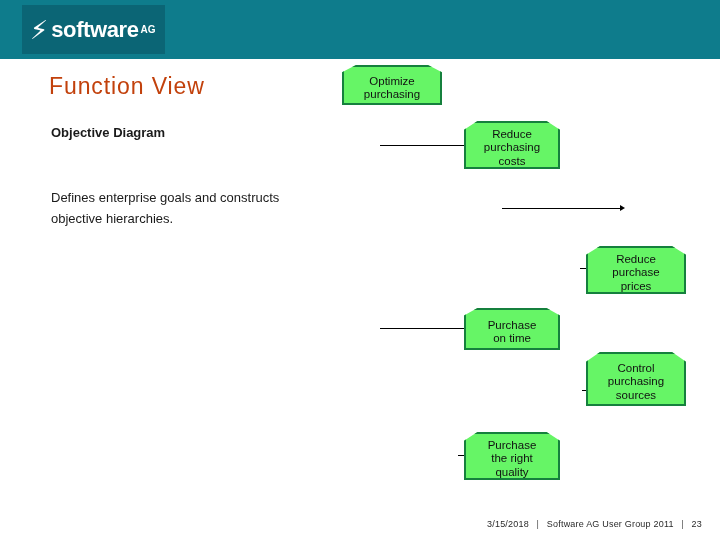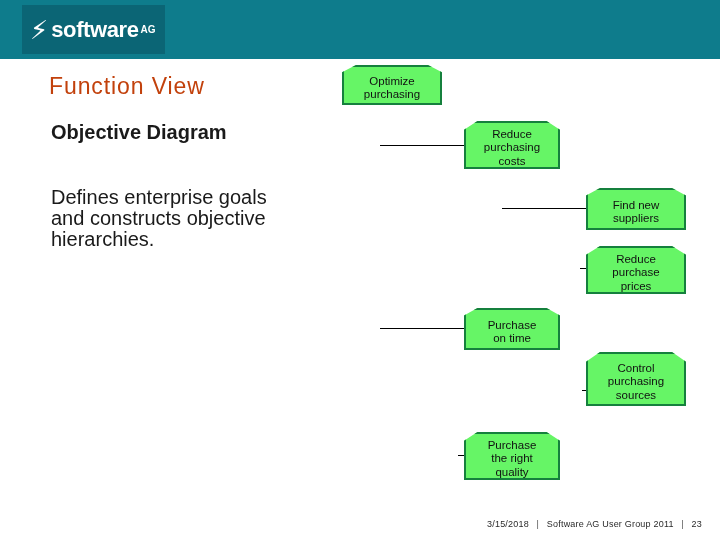--- a/index.html
+++ b/index.html
@@ -70,21 +70,21 @@
     left: 49px; top: 73px;
     font-size: 23px;
     color: #c2410c;
     letter-spacing: 0.9px;
     font-family: "Liberation Sans", sans-serif;
   }
   .body-block {
     position: absolute;
     left: 51px;
     color: #1a1a1a;
-    font-size: 20px;
+    font-size: 13px;
     line-height: 21px;
   }
   .block-1 { top: 122px; }
   .block-2 { top: 187px; width: 250px; }
   .b-strong { font-weight: bold; }
 
   
   .diagram {
     position: absolute;
     left: 330px; top: 60px;
@@ -185,26 +185,20 @@
   </div>
 
   <div class="node" style="left:134px; top:61px; width:96px; height:48px;">
     <div>
       <span>Reduce</span>
       <span>purchasing</span>
       <span>costs</span>
     </div>
   </div>
 
-  <div class="node" style="left:256px; top:128px; width:100px; height:42px;">
-    <div>
-      <span>Find new</span>
-      <span>suppliers</span>
-    </div>
-  </div>
 
   <div class="node" style="left:256px; top:186px; width:100px; height:48px;">
     <div>
       <span>Reduce</span>
       <span>purchase</span>
       <span>prices</span>
     </div>
   </div>
 
   <div class="node" style="left:134px; top:248px; width:96px; height:42px;">

